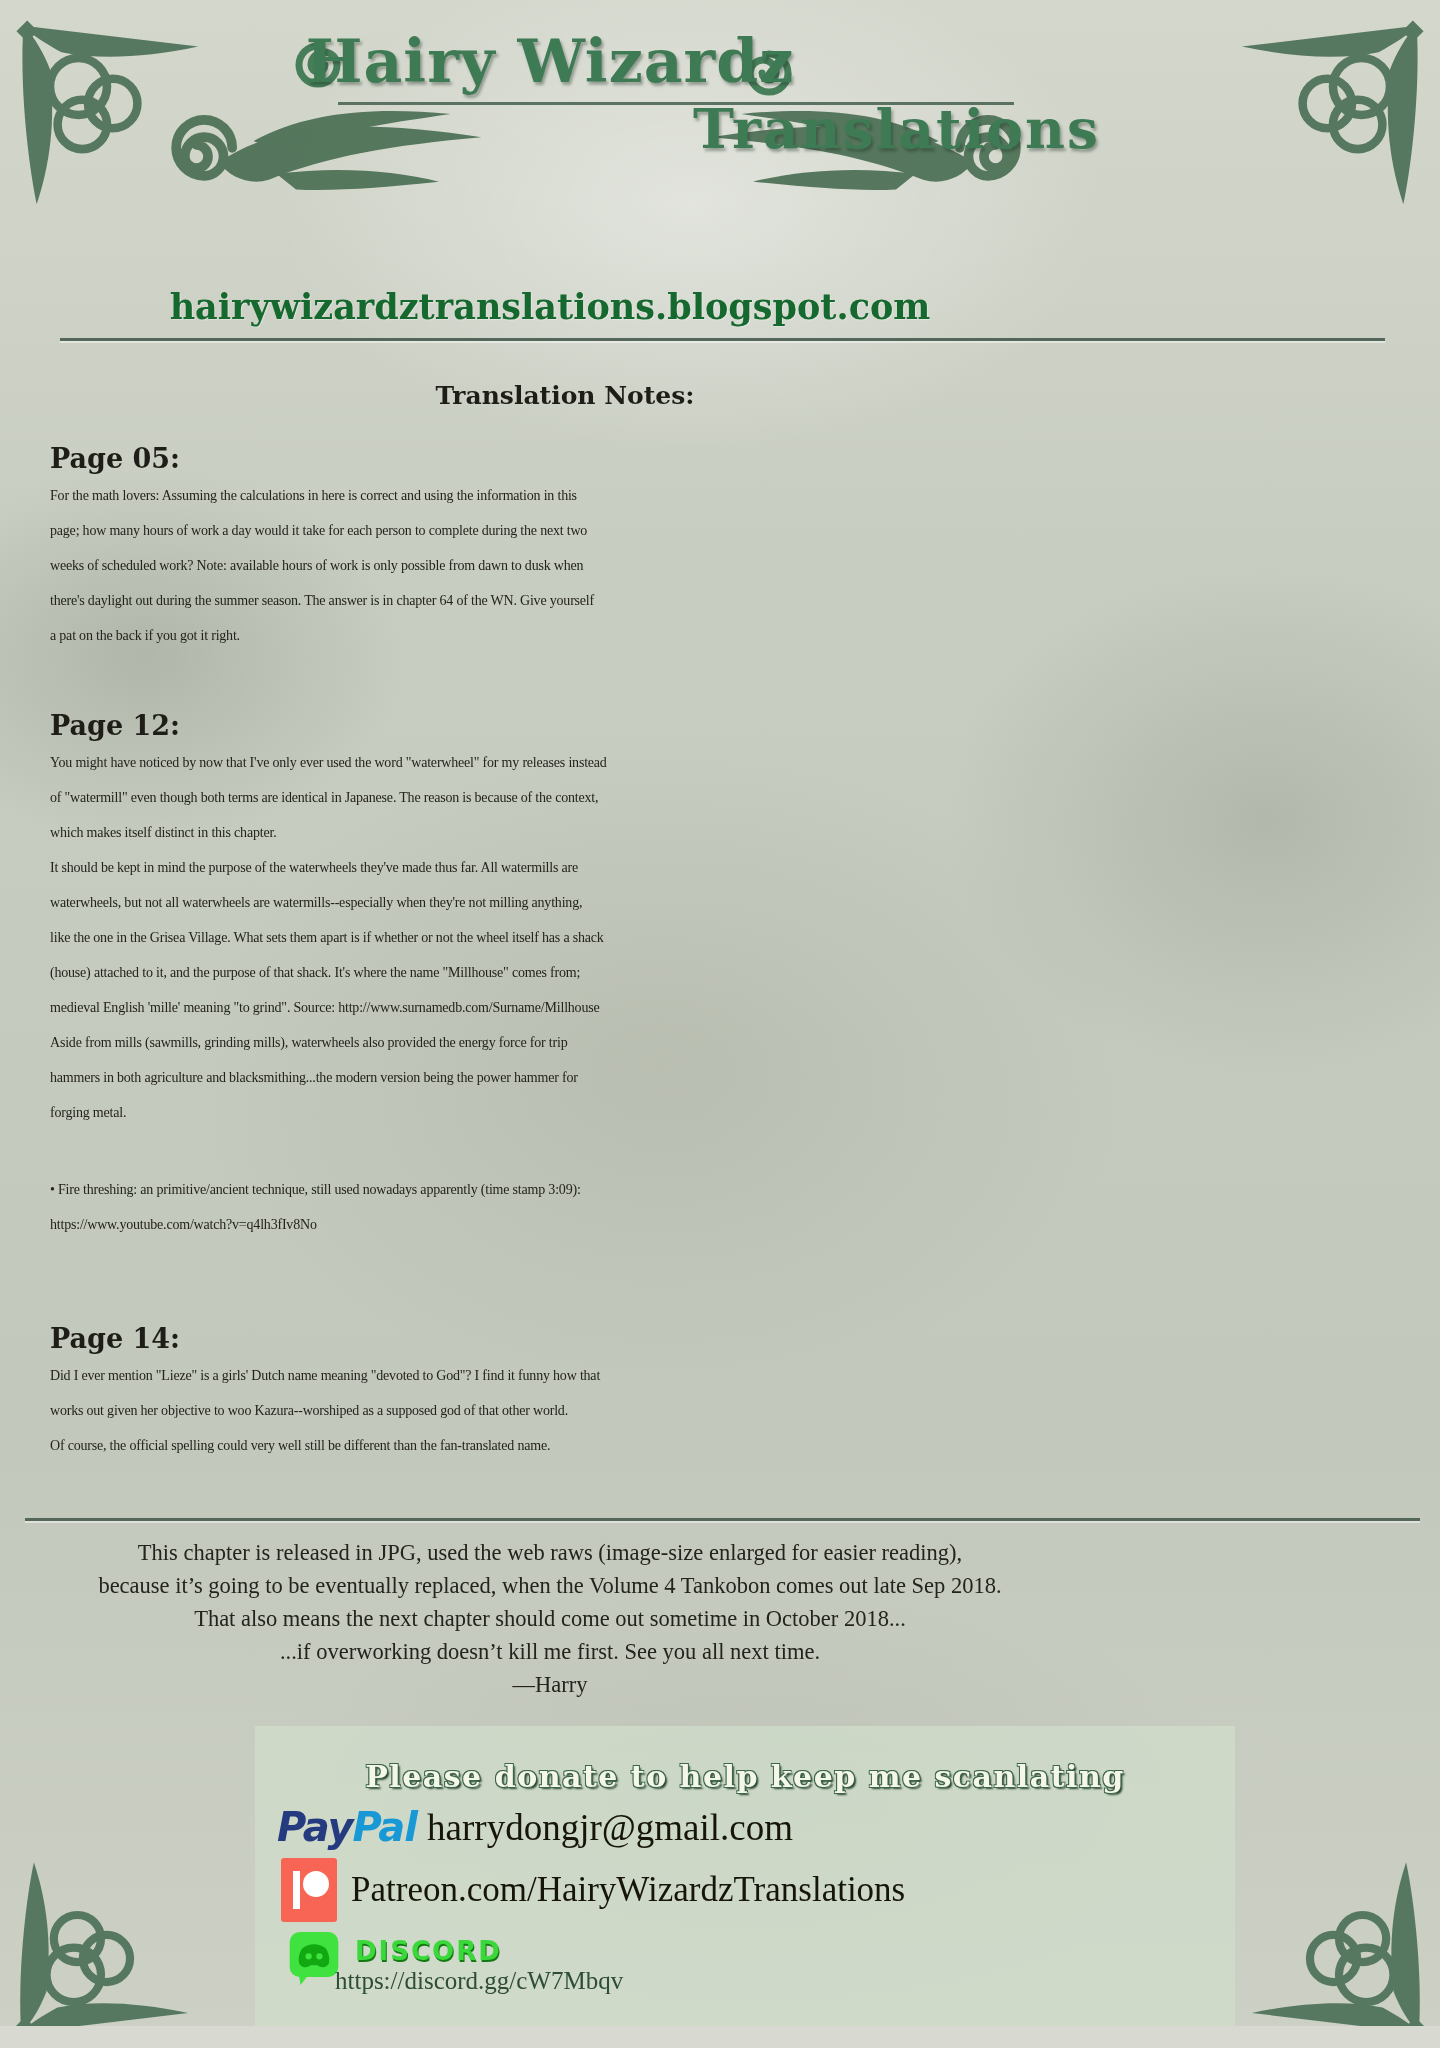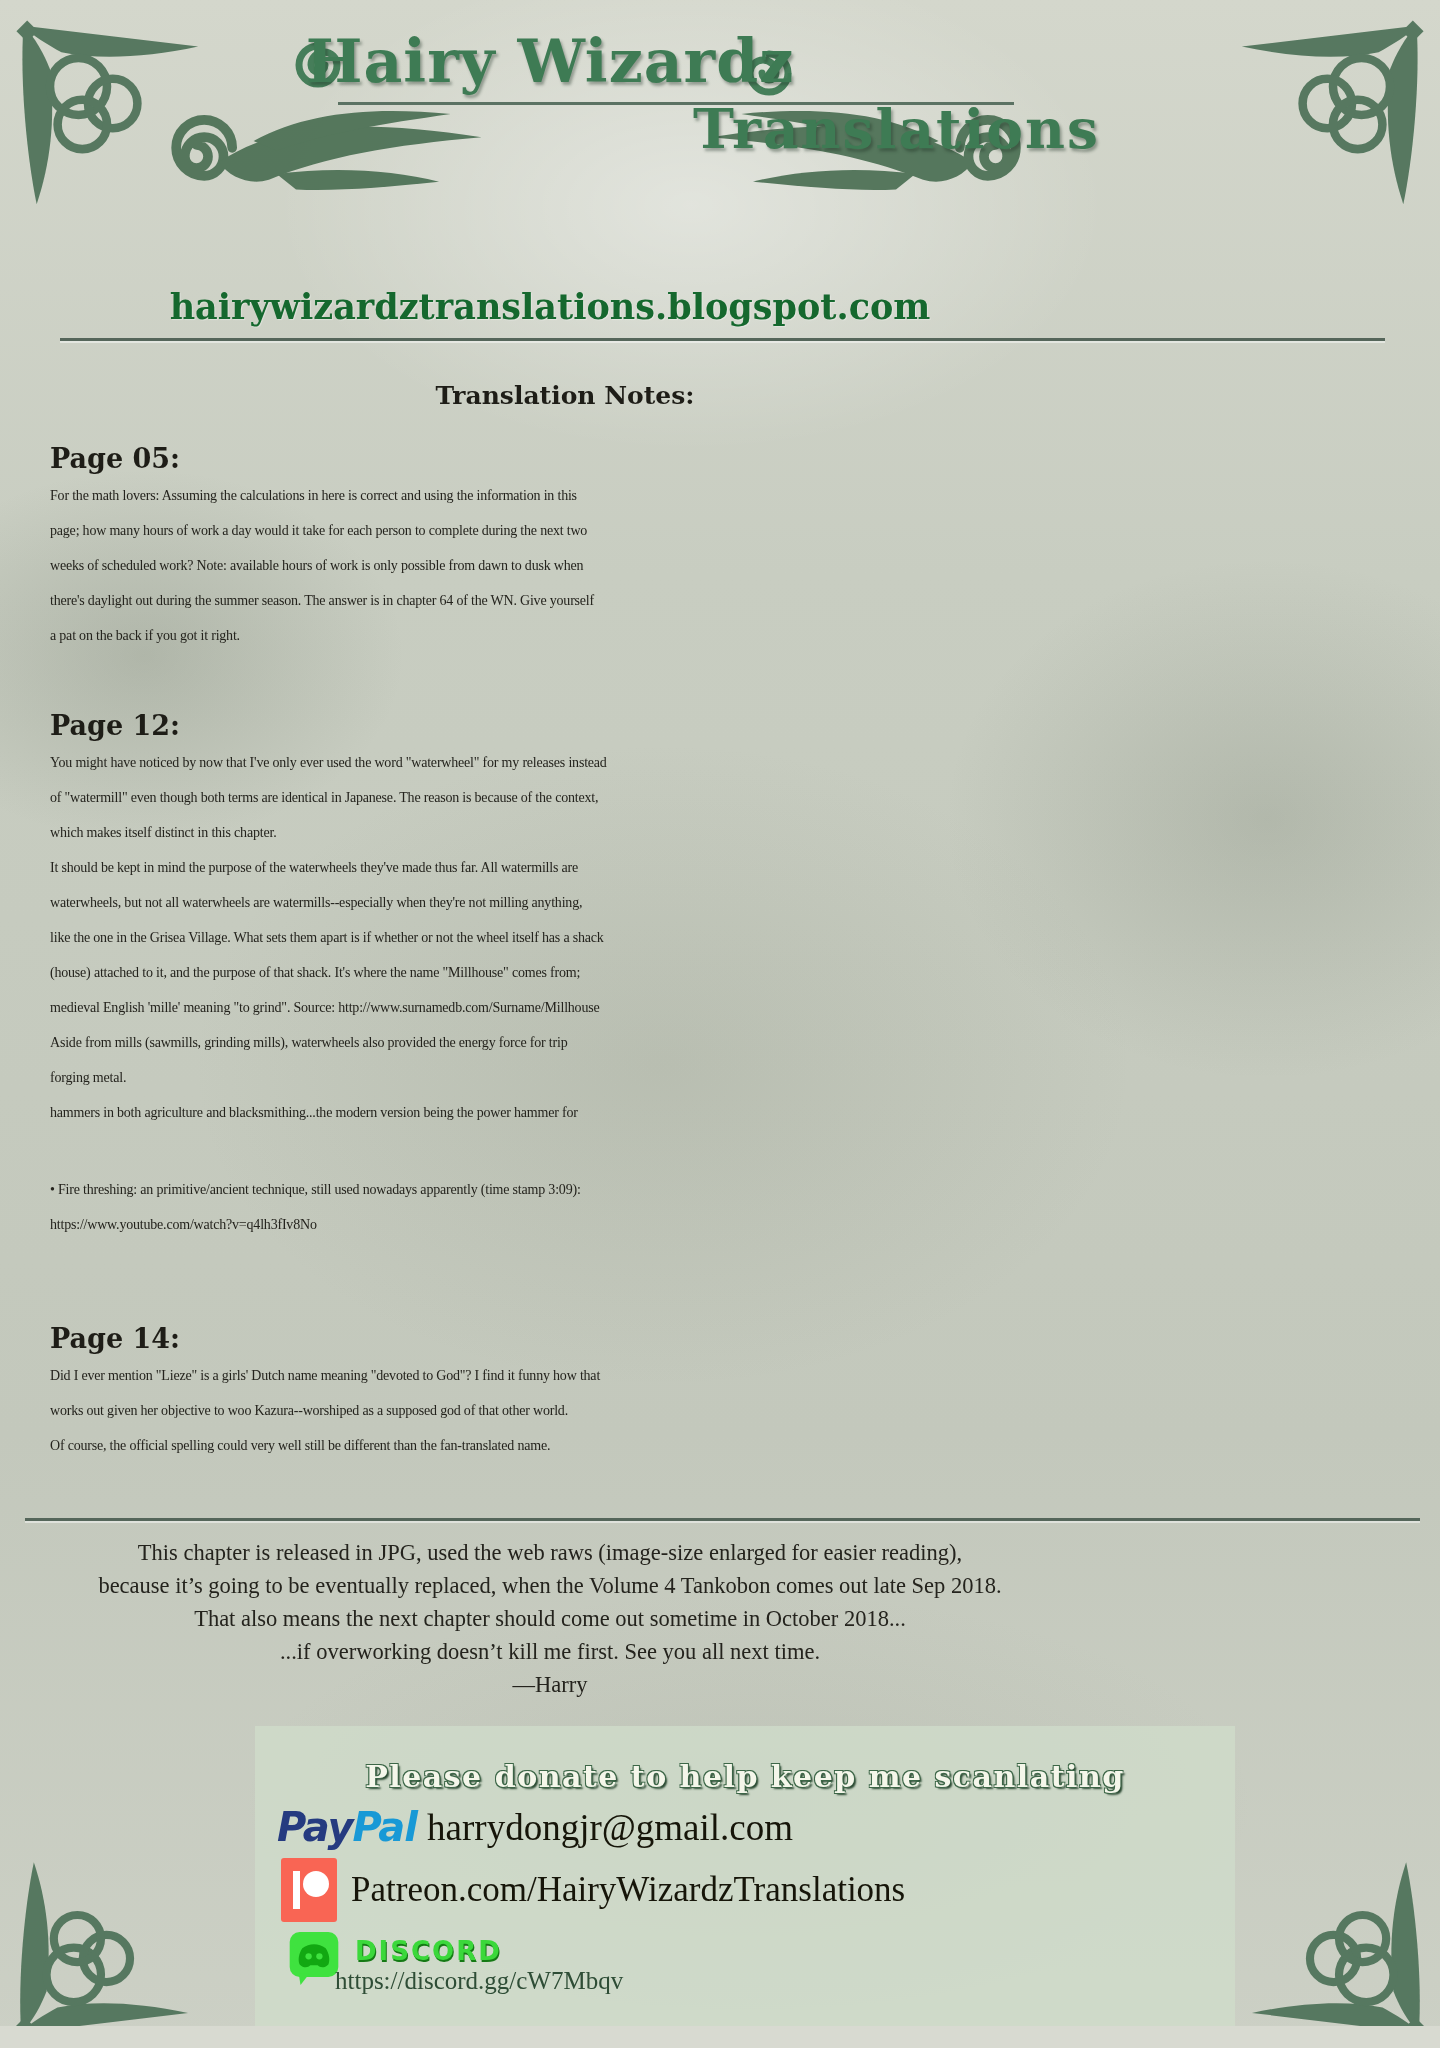--- a/index.html
+++ b/index.html
@@ -136,22 +136,22 @@
     <div class="sec-h mt-s1">Page 12:</div>
     <div class="tline">You might have noticed by now that I've only ever used the word "waterwheel" for my releases instead</div>
     <div class="tline">of "watermill" even though both terms are identical in Japanese. The reason is because of the context,</div>
     <div class="tline">which makes itself distinct in this chapter.</div>
     <div class="tline">It should be kept in mind the purpose of the waterwheels they've made thus far. All watermills are</div>
     <div class="tline">waterwheels, but not all waterwheels are watermills--especially when they're not milling anything,</div>
     <div class="tline">like the one in the Grisea Village. What sets them apart is if whether or not the wheel itself has a shack</div>
     <div class="tline">(house) attached to it, and the purpose of that shack. It's where the name "Millhouse" comes from;</div>
     <div class="tline">medieval English 'mille' meaning "to grind". Source: http://www.surnamedb.com/Surname/Millhouse</div>
     <div class="tline">Aside from mills (sawmills, grinding mills), waterwheels also provided the energy force for trip</div>
+    <div class="tline">hammers in both agriculture and blacksmithing...the modern version being the power hammer for</div>
     <div class="tline">forging metal.</div>
-    <div class="tline">hammers in both agriculture and blacksmithing...the modern version being the power hammer for</div>
     <div class="tline bullet">• Fire threshing: an primitive/ancient technique, still used nowadays apparently (time stamp 3:09):</div>
     <div class="tline">https://www.youtube.com/watch?v=q4lh3fIv8No</div>
 
     <div class="sec-h mt-s2">Page 14:</div>
     <div class="tline">Did I ever mention "Lieze" is a girls' Dutch name meaning "devoted to God"? I find it funny how that</div>
     <div class="tline">works out given her objective to woo Kazura--worshiped as a supposed god of that other world.</div>
     <div class="tline">Of course, the official spelling could very well still be different than the fan-translated name.</div>
   </div>
 
   <div class="rule rule2"></div>

